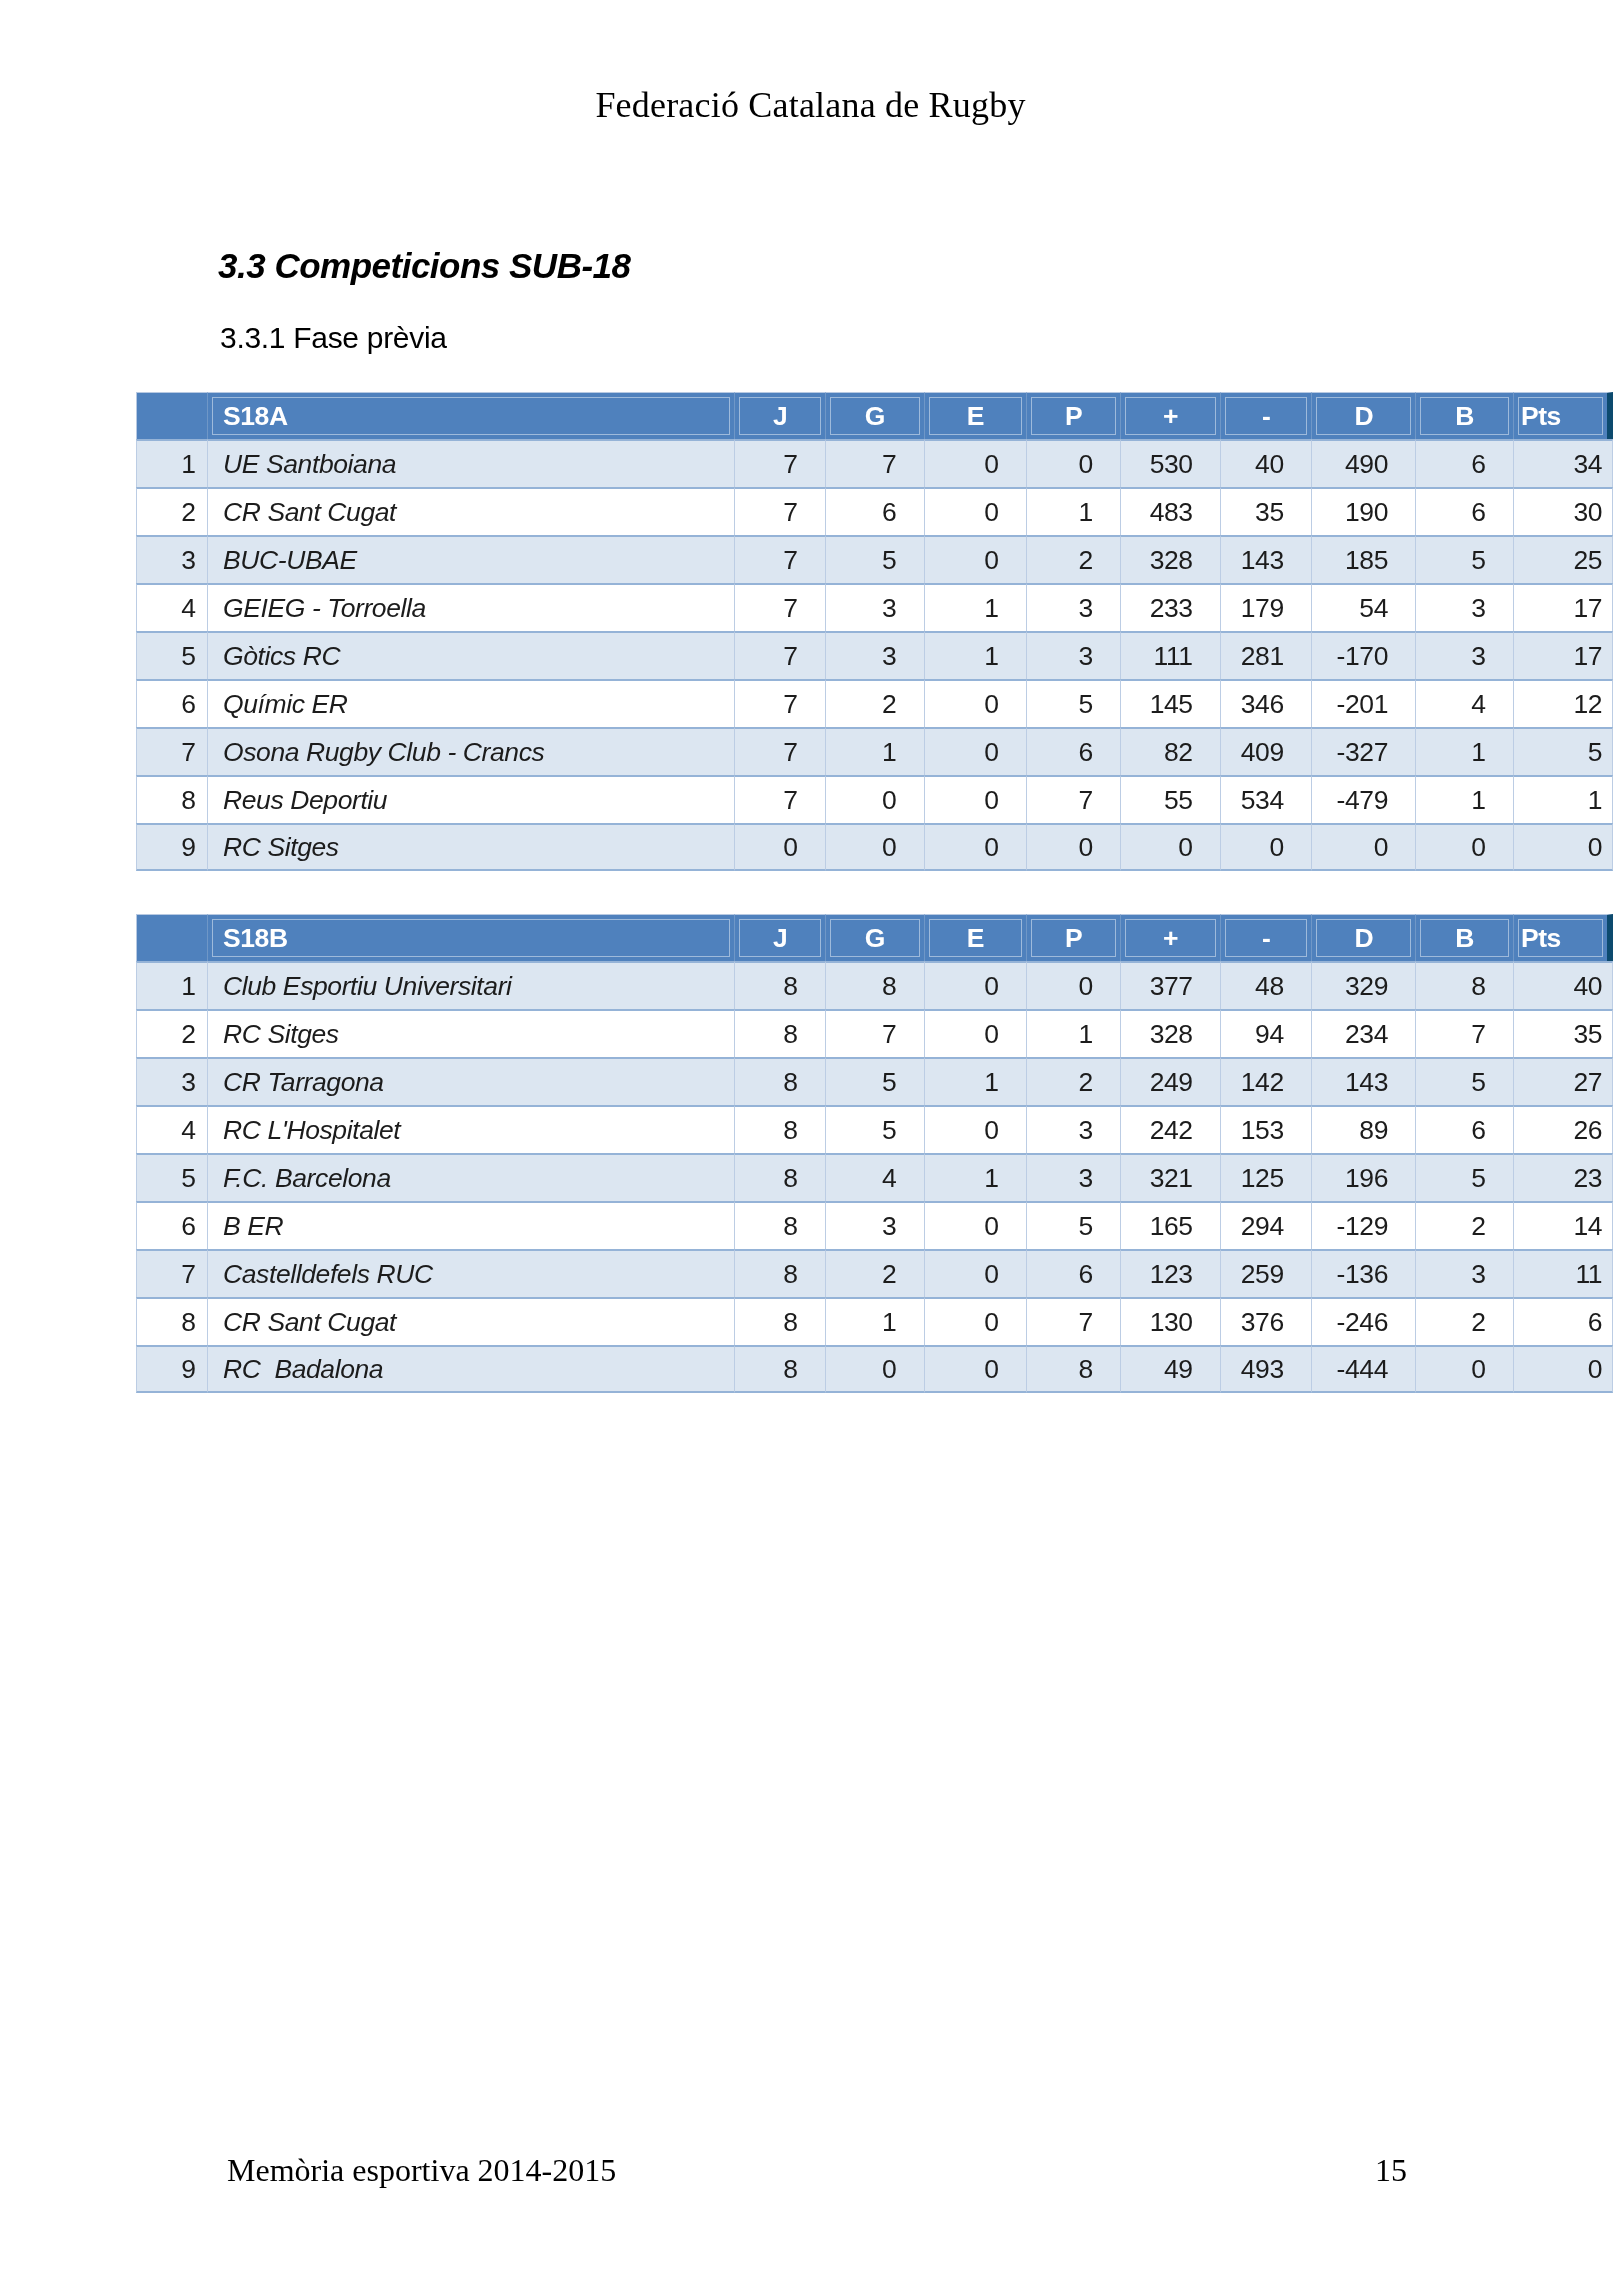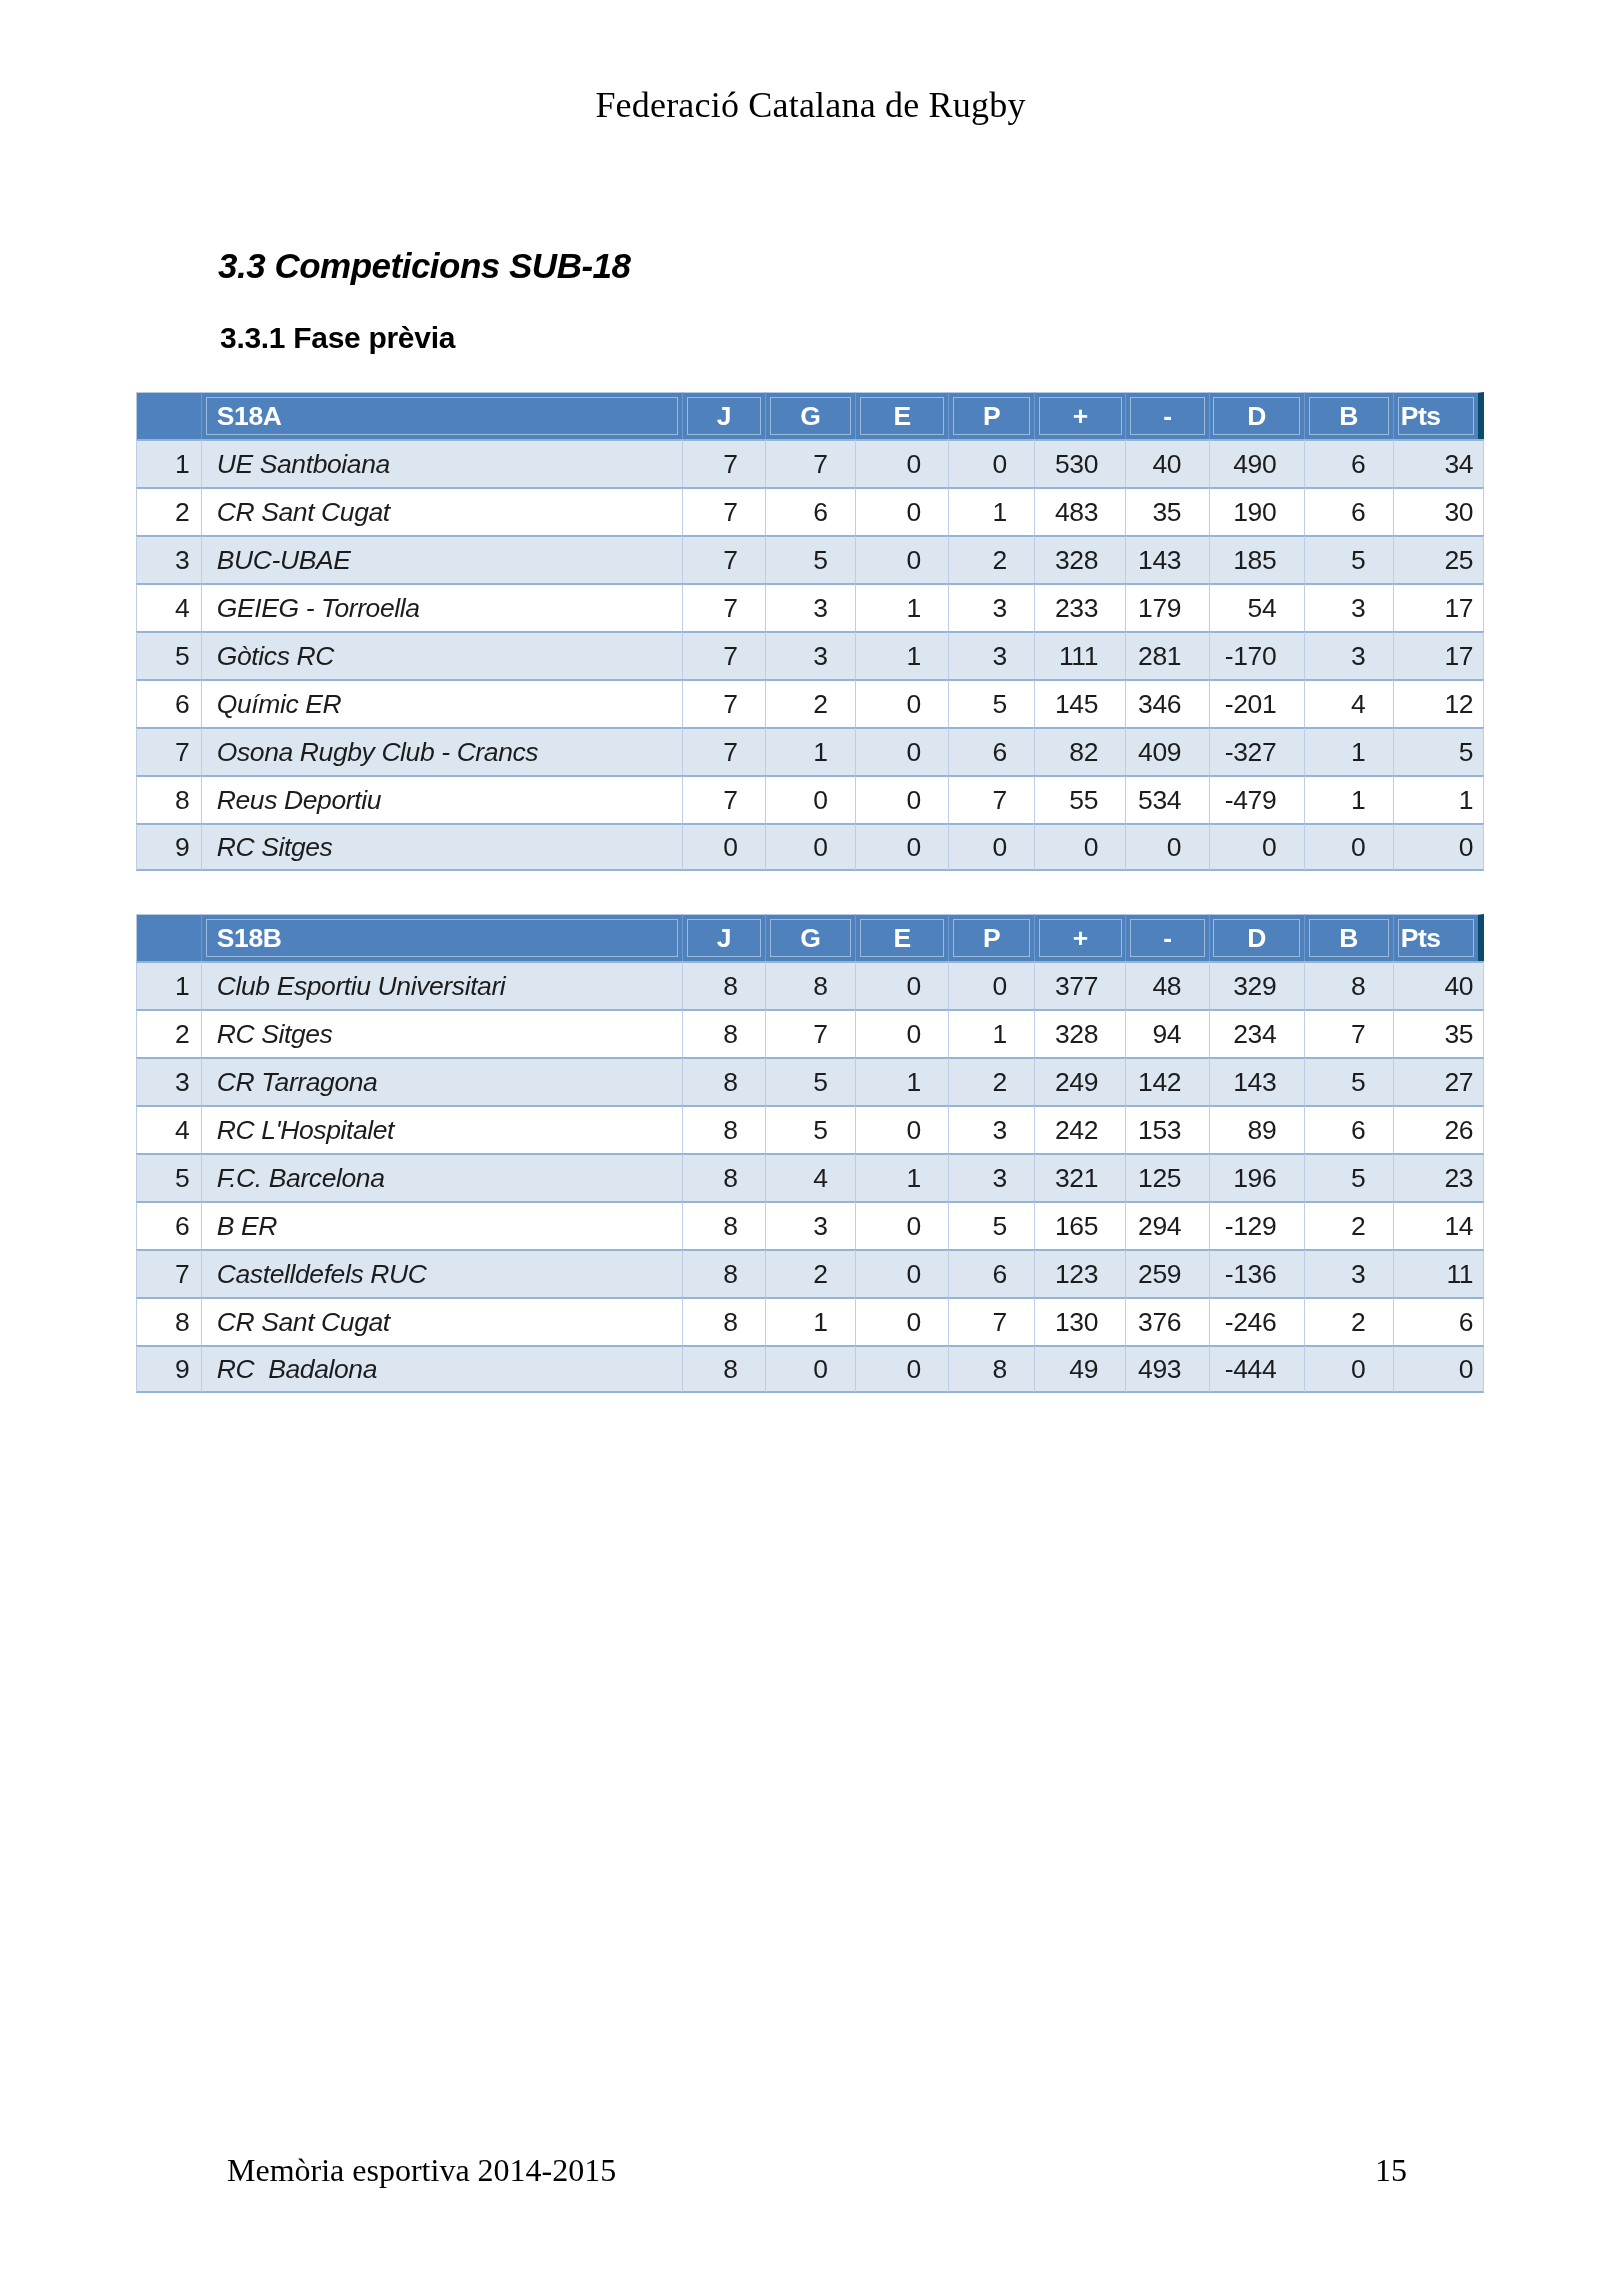--- a/index.html
+++ b/index.html
@@ -15,26 +15,26 @@
     font-family:"Liberation Serif", serif;
     font-size:36px; letter-spacing:0.2px;
   }
   .h-sec {
     position:absolute; left:218px; top:246px;
     font-size:35px; font-weight:bold; font-style:italic;
     letter-spacing:-0.5px;
   }
   .h-sub {
     position:absolute; left:220px; top:321px;
-    font-size:30px; font-weight:bold;
+    font-size:30px; font-weight:normal;
     letter-spacing:-0.3px;
   }
   table.standings {
     position:absolute; left:136px;
-    width:1348px; table-layout:fixed;
+    width:1477px; table-layout:fixed;
     border-collapse:separate; border-spacing:0;
     font-size:26.5px; letter-spacing:-0.4px; color:#1c1c1c;
   }
   #tbl-a { top:392px; }
   #tbl-b { top:914px; }
   th, td { box-sizing:border-box; overflow:hidden; white-space:pre; }
   th {
     background:#4f81bd; color:#ffffff; font-weight:bold;
     height:47px; position:relative;
     border-top:1px solid #b7c9e2;

